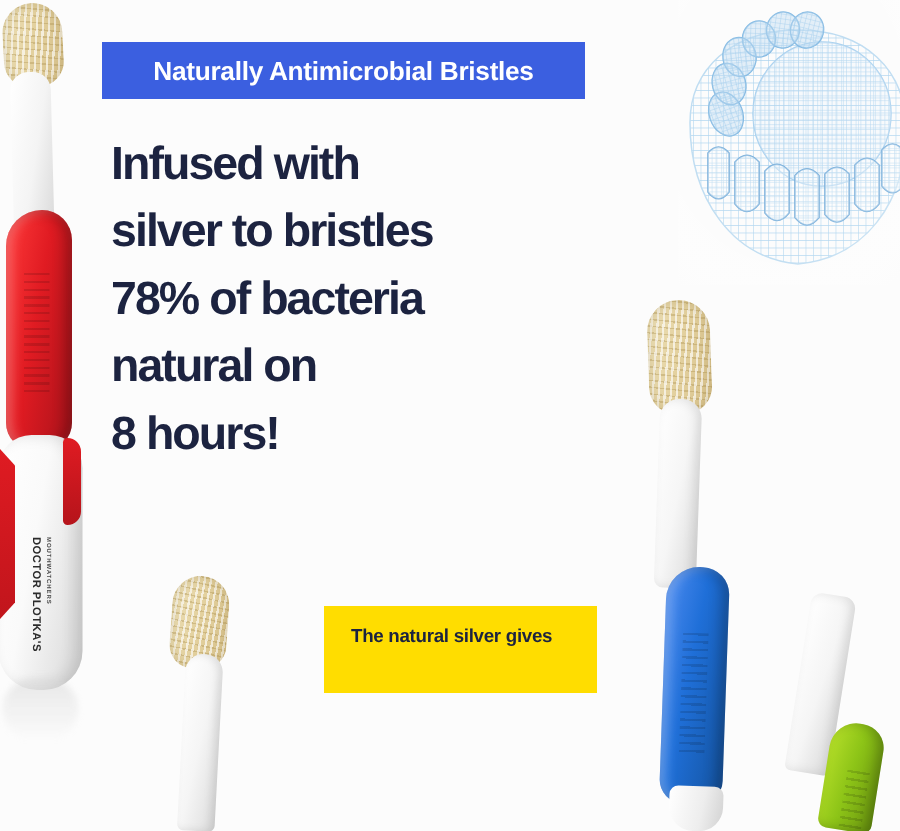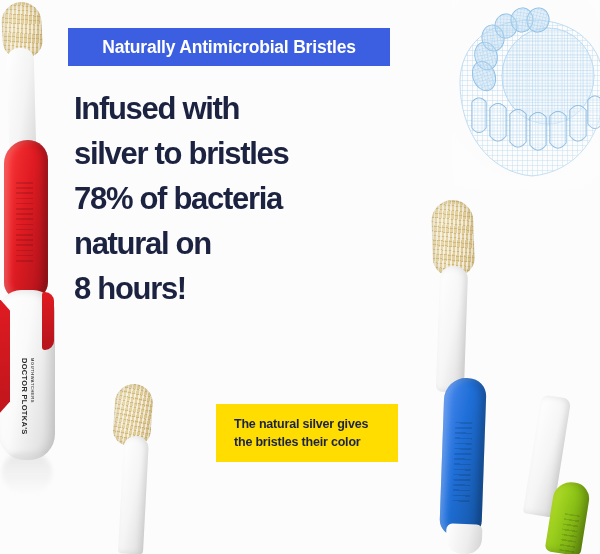--- a/index.html
+++ b/index.html
@@ -351,16 +351,15 @@
   <div class="headline">
     <div class="headline-line">Infused with</div>
     <div class="headline-line">silver to bristles</div>
     <div class="headline-line">78% of bacteria</div>
     <div class="headline-line">natural on</div>
     <div class="headline-line">8 hours!</div>
   </div>
 
   <div class="callout">
     <div class="callout-line">The natural silver gives</div>
-    <div class="callout-line">the bristles their color</div>
   </div>
 
 </div>
 
 </body></html>

